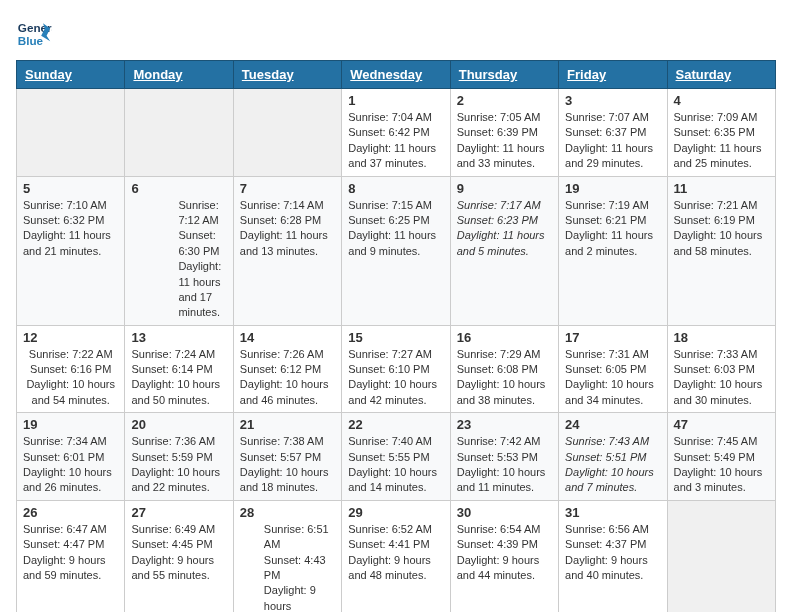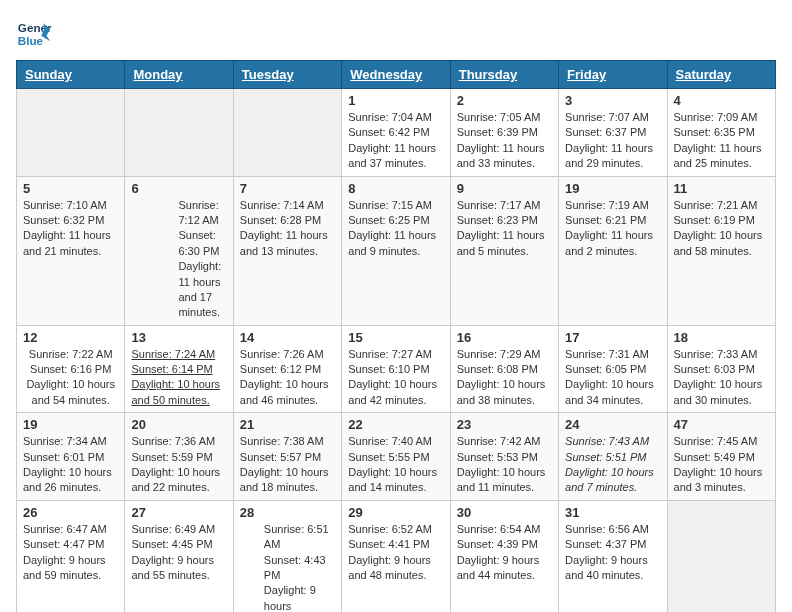--- a/index.html
+++ b/index.html
@@ -164,21 +164,21 @@
         </td>
         <td>
           <div class="day-number">8</div>
           <div class="day-info" style="white-space: pre-line;">Sunrise: 7:15 AM
 Sunset: 6:25 PM
 Daylight: 11 hours
 and 9 minutes.</div>
         </td>
         <td>
           <div class="day-number">9</div>
-          <div class="day-info" style="white-space: pre-line;">Sunrise: 7:17 AM
+          <div class="day-info" style="white-space: pre-line; font-style: italic;">Sunrise: 7:17 AM
 Sunset: 6:23 PM
 Daylight: 11 hours
 and 5 minutes.</div>
         </td>
         <td>
           <div class="day-number">19</div>
           <div class="day-info" style="white-space: pre-line;">Sunrise: 7:19 AM
 Sunset: 6:21 PM
 Daylight: 11 hours
 and 2 minutes.</div>
@@ -194,21 +194,21 @@
       <tr>
         <td>
           <div class="day-number">12</div>
           <div class="day-info" style="white-space: pre-line; text-align: center;">Sunrise: 7:22 AM
 Sunset: 6:16 PM
 Daylight: 10 hours
 and 54 minutes.</div>
         </td>
         <td>
           <div class="day-number">13</div>
-          <div class="day-info" style="white-space: pre-line; text-decoration: underline;">Sunrise: 7:24 AM
+          <div class="day-info" style="white-space: pre-line;">Sunrise: 7:24 AM
 Sunset: 6:14 PM
 Daylight: 10 hours
 and 50 minutes.</div>
         </td>
         <td>
           <div class="day-number">14</div>
           <div class="day-info" style="white-space: pre-line;">Sunrise: 7:26 AM
 Sunset: 6:12 PM
 Daylight: 10 hours
 and 46 minutes.</div>

